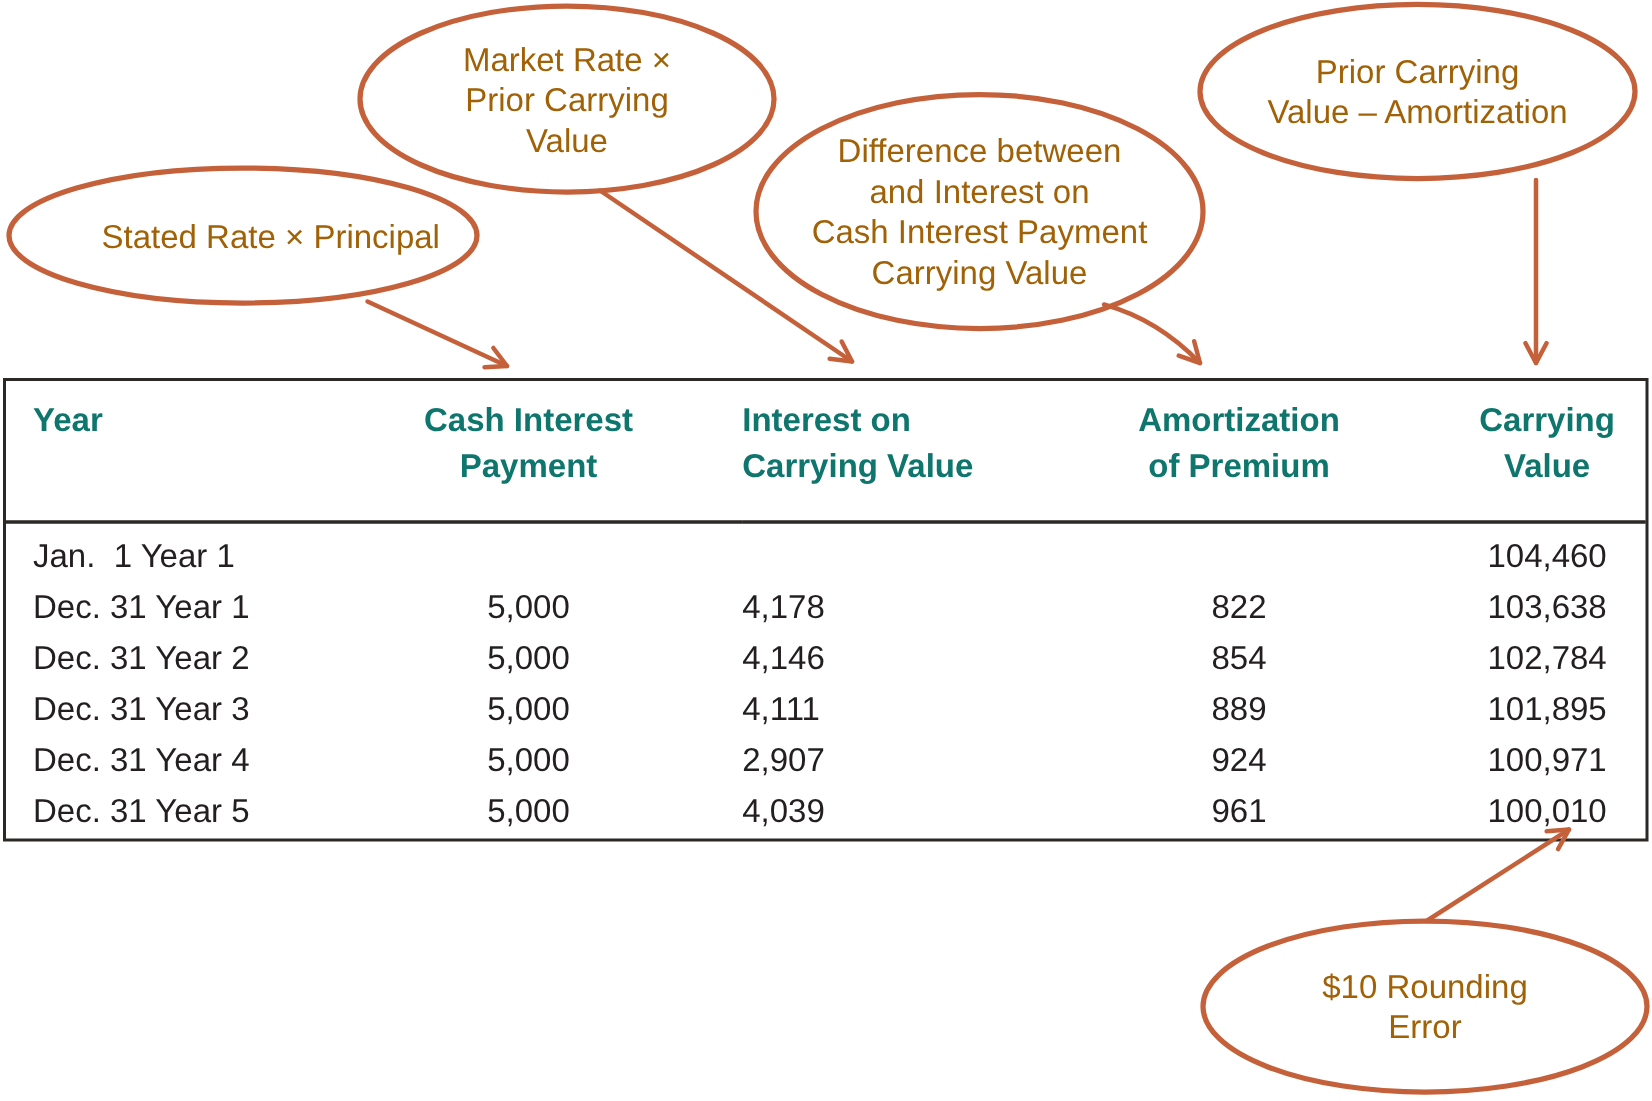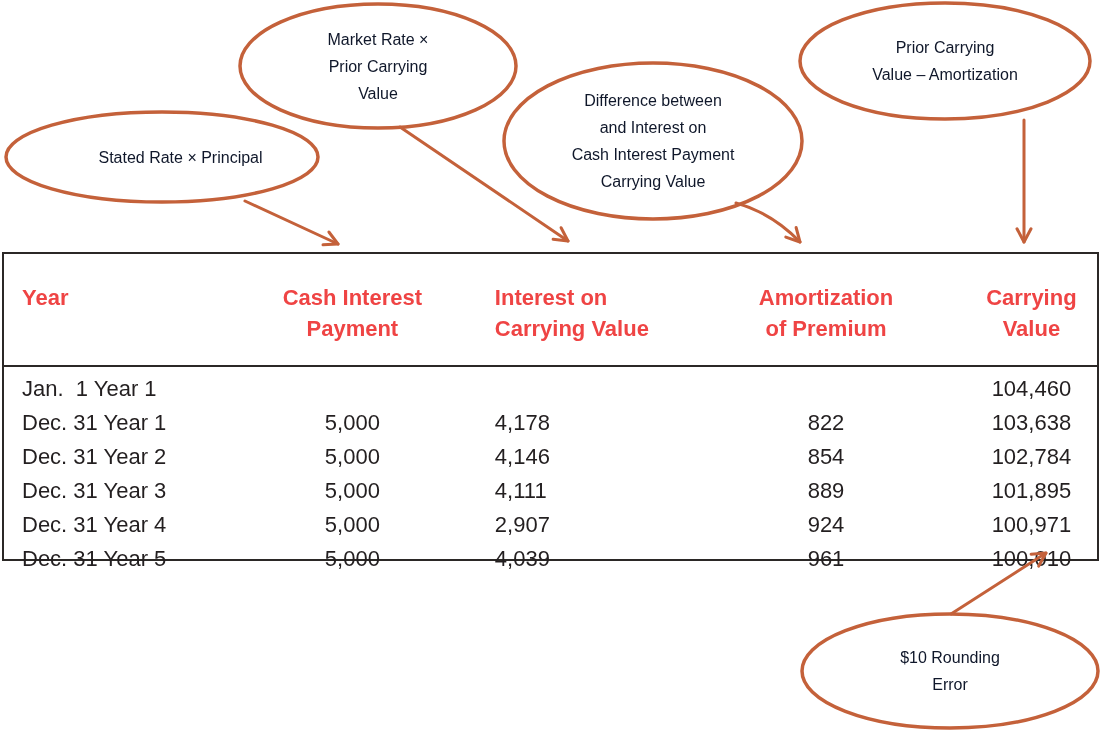--- a/index.html
+++ b/index.html
@@ -13,23 +13,23 @@
 
   
   .table-wrap {
     position:absolute; left:2px; top:252px;
     width:1093px; height:305px;
     border:2px solid #2b2826;
     background:#ffffff;
   }
   table { width:100%; border-collapse:collapse; table-layout:fixed; }
   thead th {
-    height:83px; vertical-align:top; padding:28px 0 0 0;
+    height:83px; vertical-align:top; padding:10px 0 0 0;
     border-bottom:2px solid #2b2826;
-    font-size:22px; font-weight:bold; color:#ef4444; line-height:31px;
+    font-size:22px; font-weight:bold; color:#0f766e; line-height:31px;
   }
   tbody td {
     height:34px; padding:0;
     font-size:22px; color:#231f20; line-height:34px;
   }
   tbody tr:first-child td { padding-top:5px; }
   .col-year   { width:17.5%; text-align:left; padding-left:18px; }
   .col-cash   { width:26.5%; text-align:center; }
   .col-int    { width:17.8%; text-align:left; }
   .col-amort  { width:26.0%; text-align:center; }
@@ -39,21 +39,21 @@
 
   
   .overlay {
     position:absolute; left:0; top:0; width:1101px; height:734px;
     pointer-events:none;
   }
 
   .bubble-text {
     position:absolute; display:flex; flex-direction:column;
     align-items:center; justify-content:center;
-    text-align:center; font-size:16px; line-height:27px; color:#0f172a;
+    text-align:center; font-size:22px; line-height:27px; color:#a16207;
     pointer-events:none;
   }
   .bubble-text span { display:block; }
 </style>
 </head>
 <body>
 
 <div class="canvas">
 
   <div class="table-wrap">

